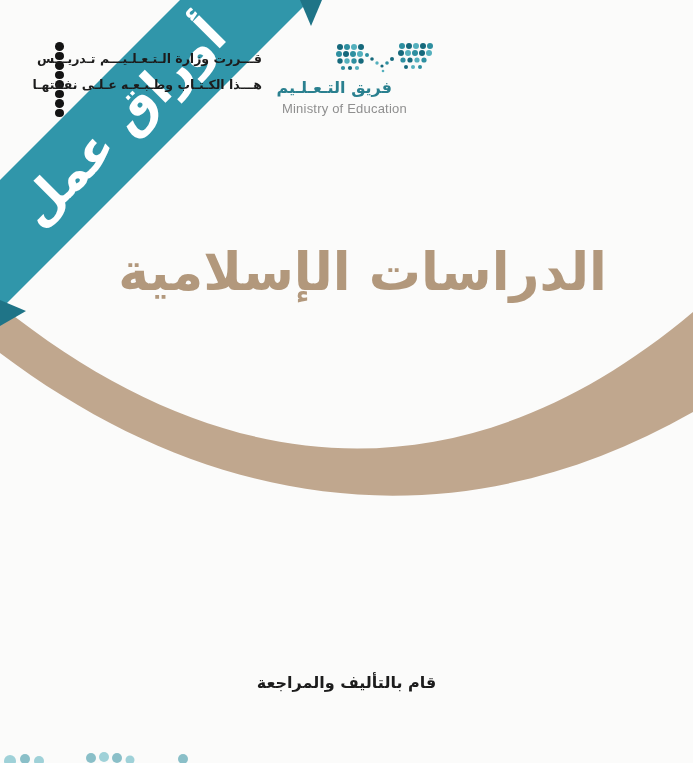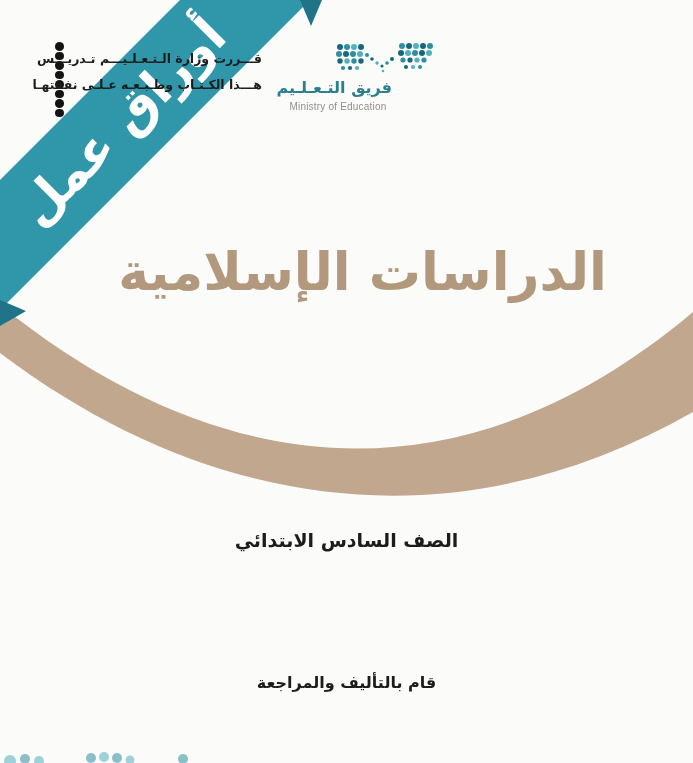--- a/index.html
+++ b/index.html
@@ -55,21 +55,21 @@
   
   .moe-logo{position:absolute;left:282px;top:40px;width:160px;z-index:2;}
   .moe-dots{position:absolute;left:54px;top:2px;}
   .dot-a{fill:var(--logo-dot-dark);} .dot-b{fill:var(--logo-dot-mid);} .dot-c{fill:var(--logo-dot-light);}
   .moe-arabic{
     position:absolute;left:0;top:38px;width:110px;text-align:center;
     color:var(--logo-teal);font-size:16px;font-weight:bold;direction:rtl;white-space:nowrap;
   }
   .moe-english{
     position:absolute;left:0;top:61px;width:112px;text-align:center;
-    color:var(--english-gray);font-size:10px;letter-spacing:.2px;white-space:nowrap;
+    color:var(--english-gray);font-size:13px;letter-spacing:.2px;white-space:nowrap;
     font-family:"Liberation Sans",sans-serif;
   }
 
   
   .kingdom{
     position:absolute;top:64px;right:56px;z-index:2;
     color:var(--kingdom-teal);font-size:15px;font-weight:bold;
     direction:rtl;white-space:nowrap;
   }
 
@@ -178,21 +178,20 @@
         <circle class="dot-c" cx="77" cy="25" r="2"></circle>
       <circle class="dot-b" cx="84" cy="25" r="2"></circle>
     </svg>
     <div class="moe-arabic">فريق التـعـلـيم</div>
     <div class="moe-english">Ministry of Education</div>
   </div>
 
 
   <h1 class="cover-title">الدراسات الإسلامية</h1>
 
-  <div class="grade">الصف السادس الابتدائي</div>
 
   <div class="authors-line1">قام بالتأليف والمراجعة</div>
 
   <svg class="bottom-dots" width="220" height="14" viewBox="0 0 220 14" aria-hidden="true">
     <circle class="dot-c" cx="10" cy="12" r="6"></circle>
     <circle class="dot-b" cx="25" cy="10" r="5"></circle>
     <circle class="dot-c" cx="39" cy="12" r="5"></circle>
     <circle class="dot-b" cx="91" cy="9" r="5"></circle>
     <circle class="dot-c" cx="104" cy="8" r="5"></circle>
     <circle class="dot-b" cx="117" cy="9" r="5"></circle>

